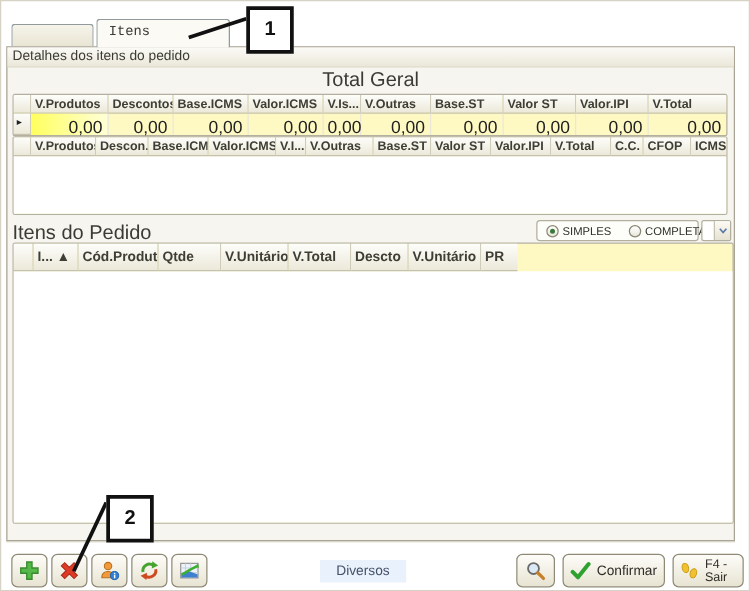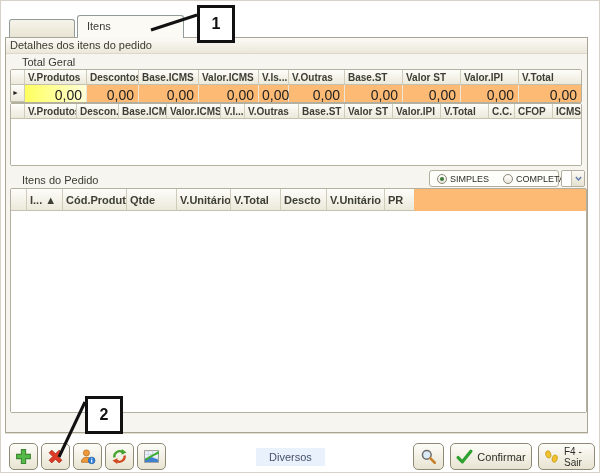--- a/index.html
+++ b/index.html
@@ -2,30 +2,30 @@
 <html><head>
 <meta charset="utf-8">
 <style>
   * { margin:0; padding:0; box-sizing:border-box; }
   html,body { width:600px; height:473px; }
   body { font-family:"Liberation Sans", sans-serif; background:#fff; position:relative; overflow:hidden; }
   .window { position:absolute; inset:0; background:#fff; border:1px solid #d6d3c6; }
 
   
   .tabstrip { position:absolute; top:14px; left:8px; display:flex; align-items:flex-end; gap:2px; height:23px; }
-  .tab { border:1px solid #919b9c; border-bottom:none; border-radius:3px 3px 0 0; font-size:11px; color:#3b3b33; }
+  .tab { border:1px solid #919b9c; border-bottom:none; border-radius:3px 3px 0 0; font-size:11px; color:#3b3b33;font-family:Liberation Mono, monospace; }
   .tab.inactive { width:66px; height:19px; background:linear-gradient(#f6f4ea,#e8e4d3); }
   .tab.active { width:107px; height:23px; background:#fbfaf5; padding:4px 0 0 9px; position:relative; z-index:3; }
 
   
   .panel { position:absolute; top:36px; left:4px; width:583px; height:396px; border:1px solid #a9a495; background:#f6f5ef; box-shadow:0 1px 0 #e4e1d4; }
   .panel-title { height:16px; background:linear-gradient(#fbfaf6,#ebe8da); border-bottom:1px solid #ddd9c9; font-size:11px; color:#3b3b33; padding:1px 4px; }
-  .sec-label { font-size:11px; color:#3b3b33; padding:2px 4px 1px 16px; }
-
-  .grid { margin-left:4px; width:572px; background:#fdba74; border:1px solid #b4b0a0; border-radius:2px; }
+  .sec-label { font-size:16px; color:#3b3b33; padding:2px 4px 1px 4px;text-align:center; }
+
+  .grid { margin-left:4px; width:572px; background:#fef9c3; border:1px solid #b4b0a0; border-radius:2px; }
   .ghead, .grow { display:flex; }
   .hcell, .sel { background:linear-gradient(#fdfdfa,#ece9da); border-right:1px solid #d0ccba; border-bottom:1px solid #c5c1b0; font-size:10px; font-weight:bold; color:#3e3e35; padding:2px 3px 1px 3px; white-space:nowrap; overflow:hidden; flex:none; }
   .vcell { border-right:1px solid #eae7da; font-size:14px; color:#222; text-align:right; padding:2px 4px 1px 3px; white-space:nowrap; flex:none; }
   .sel { padding:1px 1px; }
   .sel-arrow { font-size:7px; color:#222; line-height:11px; }
 
   .t1 .sel { width:14px; }
   .t1 .c0{width:62px}.t1 .c1{width:52px}.t1 .c2{width:60px}.t1 .c3{width:60px}.t1 .c4{width:30px}.t1 .c5{width:56px}.t1 .c6{width:58px}.t1 .c7{width:58px}.t1 .c8{width:58px}.t1 .c9{width:62px;border-right:none}
   .t1 .grow { height:17px; }
   .t1 .grow .c0 { background:linear-gradient(to right,#ffff5e,#ffffd8); }

